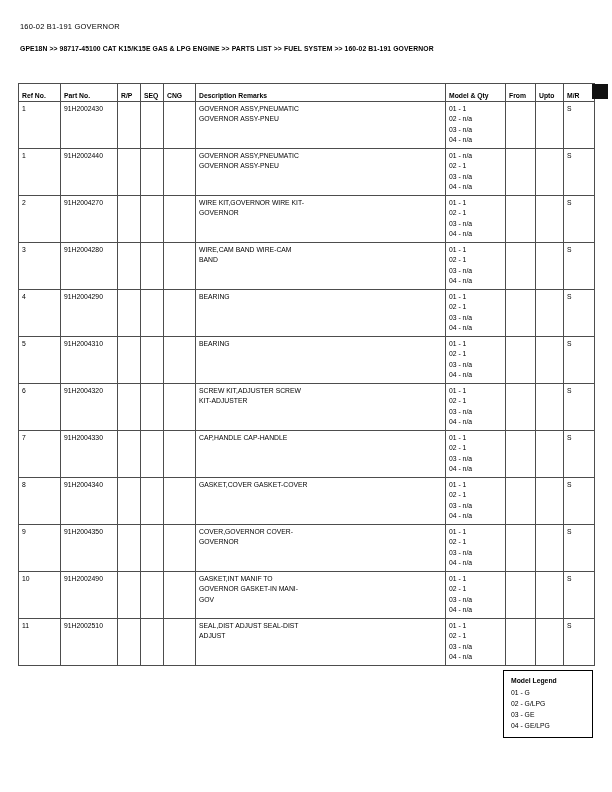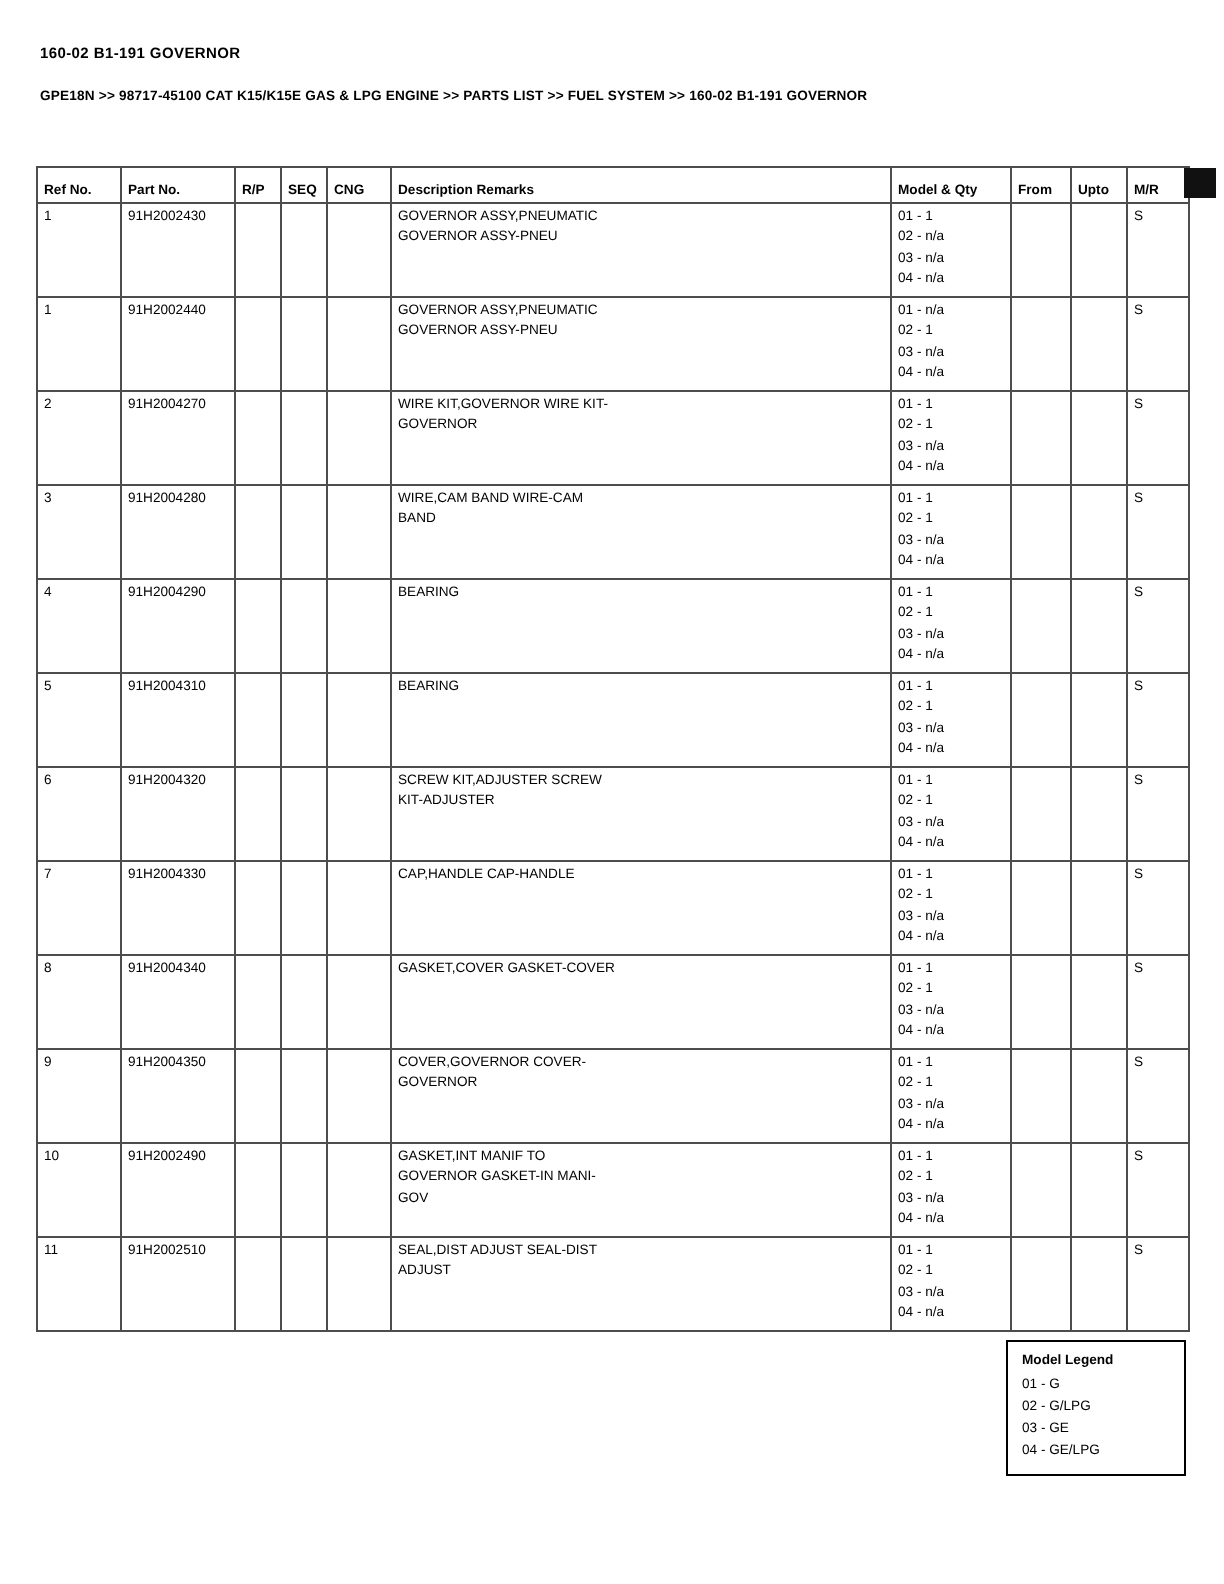--- a/index.html
+++ b/index.html
@@ -8,21 +8,21 @@
     background:#ffffff;
     font-family:"Liberation Sans", sans-serif;
     color:#000;
   }
   .page { position:relative; width:612px; height:792px; overflow:hidden; }
 
   .title {
     padding-top:22px;
     margin:0 20px;
     font-size:7.5px;
-    font-weight:700;
+    font-weight:400;
     letter-spacing:0.2px;
   }
   .breadcrumb {
     margin:14px 20px 0;
     font-size:6.8px;
     font-weight:700;
     letter-spacing:0.1px;
   }
 
   table.parts {

